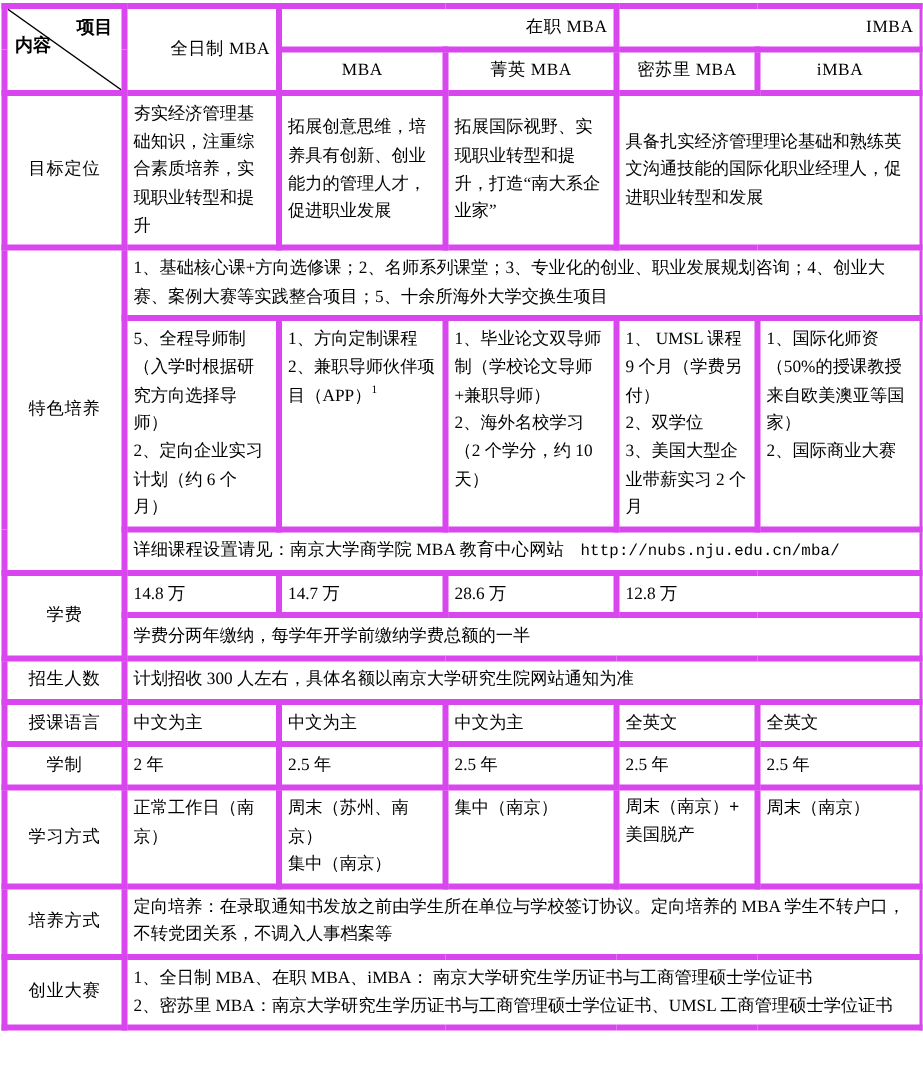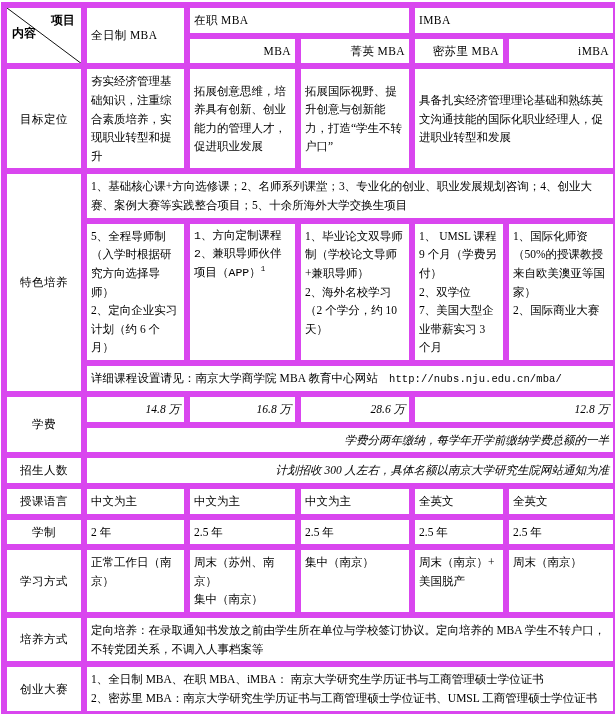--- a/index.html
+++ b/index.html
@@ -20,44 +20,44 @@
     position: relative;
     box-sizing: border-box;
   }
   table.grid {
     border-collapse: collapse;
     width: 613px;
     margin: 2px 0 0 1px;
     table-layout: fixed;
   }
   table.grid td, table.grid th {
-    border: 6px solid #d946ef;
+    border: 4px solid #d946ef;
     vertical-align: middle;
     padding: 3px 4px;
     font-weight: normal;
     font-size: 11.5px;
     line-height: 1.62;
     box-sizing: border-box;
   }
   .lbl {
     text-align: center;
     font-weight: bold;
     font-size: 12px;
     letter-spacing: 0.5px;
   }
-  .ctr { text-align: right; font-style: italic; }
+  .ctr { text-align: left; }
   .lft { text-align: left; }
   .hdr-main {
-    text-align: left;
+    text-align: right;
     font-weight: bold;
     font-size: 12.5px;
     letter-spacing: 0.4px;
   }
   .hdr-sub {
-    text-align: right;
+    text-align: center;
     font-weight: bold;
     font-size: 12px;
     letter-spacing: 0.4px;
   }
   
   .corner {
     position: relative;
     padding: 0;
     height: 58px;
     overflow: hidden;
@@ -136,74 +136,74 @@
       <td class="hdr-sub">MBA</td>
       <td class="hdr-sub">菁英 MBA</td>
       <td class="hdr-sub">密苏里 MBA</td>
       <td class="hdr-sub">iMBA</td>
     </tr>
 
     <tr>
       <td class="lbl">目标定位</td>
       <td class="lft tall">夯实经济管理基础知识，注重综合素质培养，实现职业转型和提升</td>
       <td class="lft tall">拓展创意思维，培养具有创新、创业能力的管理人才，促进职业发展</td>
-      <td class="lft tall">拓展国际视野、提升创意与创新能力，打造“学生不转户口”</td>
+      <td class="lft tall">拓展国际视野、实现职业转型和提升，打造“南大系企业家”</td>
       <td class="lft tall" colspan="2">具备扎实经济管理理论基础和熟练英文沟通技能的国际化职业经理人，促进职业转型和发展</td>
     </tr>
 
     <tr>
       <td class="lbl" rowspan="3">特色培养</td>
       <td class="lft tall" colspan="5">1、基础核心课+方向选修课；2、名师系列课堂；3、专业化的创业、职业发展规划咨询；4、创业大赛、案例大赛等实践整合项目；5、十余所海外大学交换生项目</td>
     </tr>
 
     <tr>
       <td class="lft tall" style="height:128px; vertical-align:top;">
         <div class="cellbody">
           <p>5、全程导师制（入学时根据研究方向选择导师）</p>
           <p>2、定向企业实习计划（约 6 个月）</p>
         </div>
       </td>
-      <td class="lft tall" style="vertical-align:top;font-family:Liberation Mono, monospace;">
+      <td class="lft tall" style="vertical-align:top;">
         <div class="cellbody">
           <p>1、方向定制课程</p>
           <p><span>2、兼职导师伙伴项目（APP）</span><span class="sup">1</span></p>
         </div>
       </td>
       <td class="lft tall" style="vertical-align:top;">
         <div class="cellbody">
           <p>1、毕业论文双导师制（学校论文导师+兼职导师）</p>
           <p>2、海外名校学习（2 个学分，约 10 天）</p>
         </div>
       </td>
       <td class="lft tall" style="vertical-align:top;">
         <div class="cellbody">
           <p>1、 UMSL 课程 9 个月（学费另付）</p>
           <p>2、双学位</p>
-          <p>7、美国大型企业带薪实习 3 个月</p>
+          <p>3、美国大型企业带薪实习 2 个月</p>
         </div>
       </td>
       <td class="lft tall" style="vertical-align:top;margin-left:16px;">
         <div class="cellbody">
           <p>1、国际化师资（50%的授课教授来自欧美澳亚等国家）</p>
           <p>2、国际商业大赛</p>
         </div>
       </td>
     </tr>
 
     <tr>
       <td class="lft urlrow" colspan="5">
         <span>详细课程设置请见：南京大学商学院 MBA 教育中心网站</span>
         <span class="mono pad-l">http://nubs.nju.edu.cn/mba/</span>
       </td>
     </tr>
 
     <tr>
       <td class="lbl" rowspan="2">学费</td>
       <td class="ctr">14.8 万</td>
-      <td class="ctr">16.8 万</td>
+      <td class="ctr">14.7 万</td>
       <td class="ctr">28.6 万</td>
       <td class="ctr" colspan="2">12.8 万</td>
     </tr>
     <tr>
       <td class="ctr" colspan="5">学费分两年缴纳，每学年开学前缴纳学费总额的一半</td>
     </tr>
 
     <tr>
       <td class="lbl">招生人数</td>
       <td class="ctr" colspan="5">计划招收 300 人左右，具体名额以南京大学研究生院网站通知为准</td>
@@ -230,21 +230,21 @@
     <tr>
       <td class="lbl">学习方式</td>
       <td class="lft tall" style="vertical-align:top;">正常工作日（南京）</td>
       <td class="lft tall" style="vertical-align:top;">
         <div class="cellbody">
           <p>周末（苏州、南京）</p>
           <p>集中（南京）</p>
         </div>
       </td>
       <td class="lft tall" style="vertical-align:top;">集中（南京）</td>
-      <td class="lft tall" style="vertical-align:top;">
+      <td class="lft tall" style="vertical-align:top;font-family:Liberation Mono, monospace;">
         <div class="cellbody">
           <p>周末（南京）+</p>
           <p>美国脱产</p>
         </div>
       </td>
       <td class="lft tall" style="vertical-align:top;">周末（南京）</td>
     </tr>
 
     <tr>
       <td class="lbl">培养方式</td>

